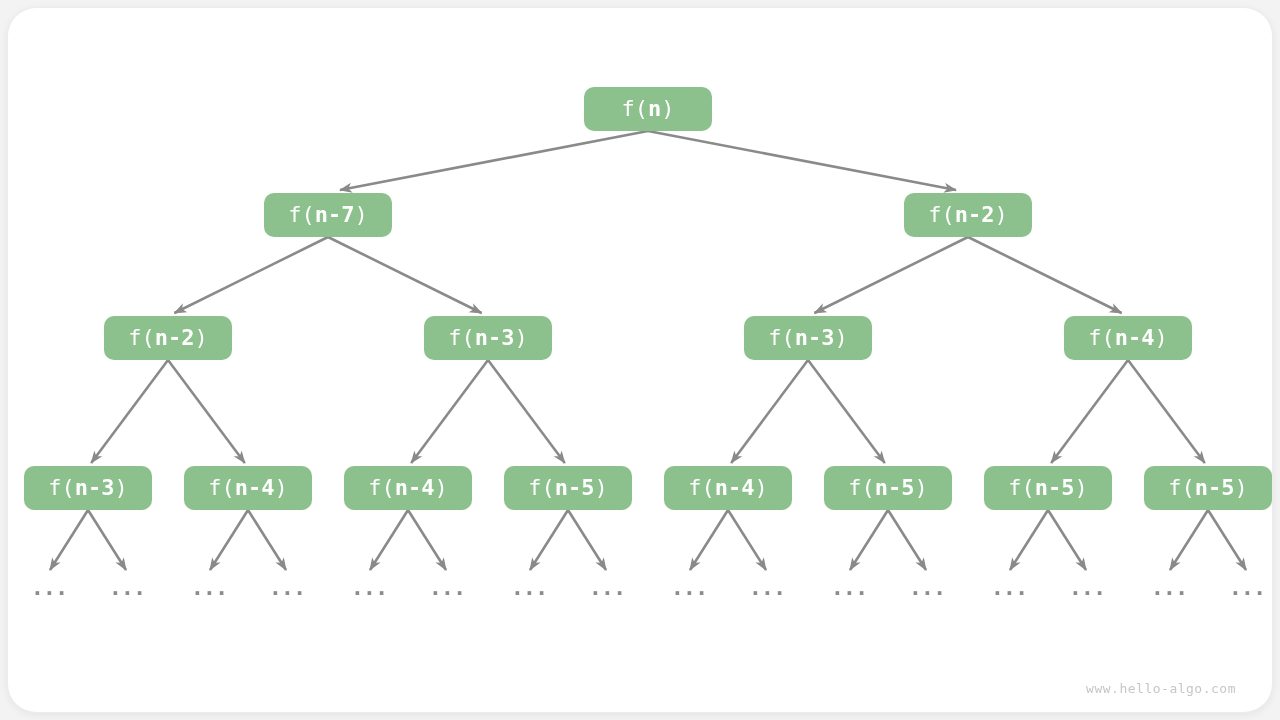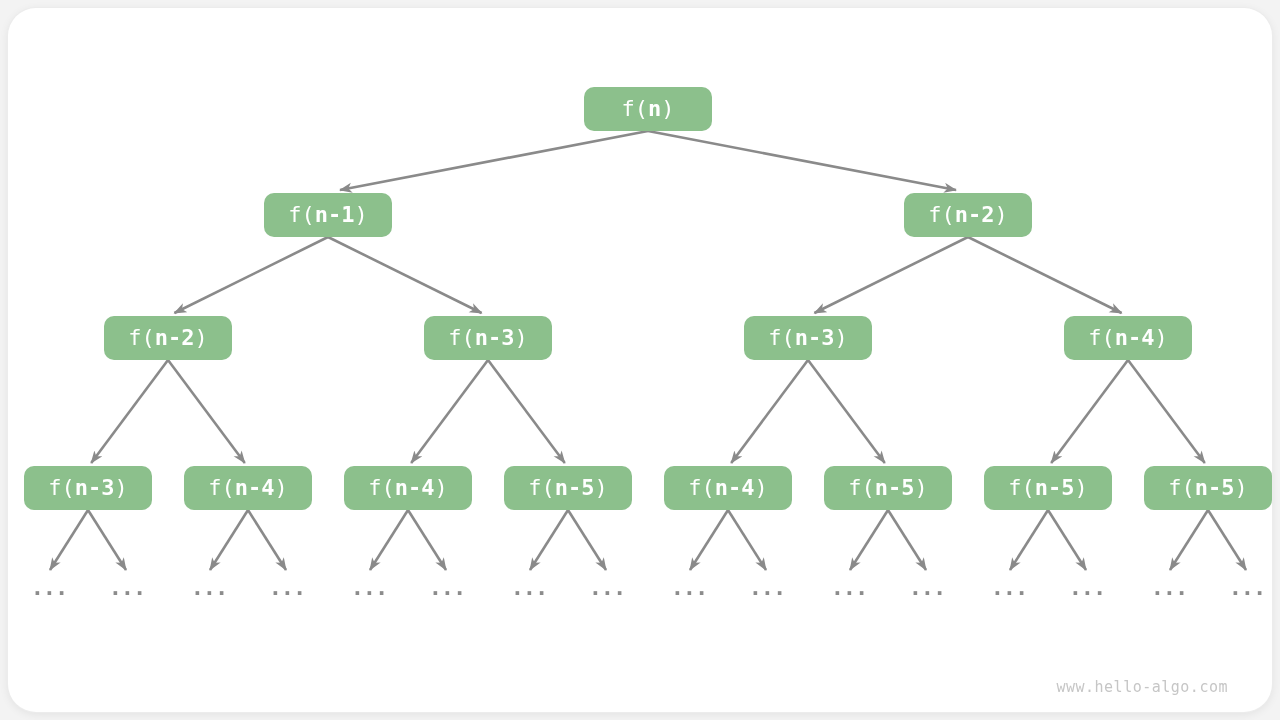--- a/index.html
+++ b/index.html
@@ -27,22 +27,22 @@
     display:flex;align-items:center;justify-content:center;
     white-space:nowrap;
   }
   .node b{font-weight:bold;}
   .ellipsis{
     position:absolute;transform:translateX(-50%);
     color:var(--ellipsis);font-weight:bold;font-size:22px;letter-spacing:-1px;
     line-height:22px;
   }
   .watermark{
-    position:absolute;right:44px;bottom:16px;
-    font-size:15px;letter-spacing:0.5px;color:var(--watermark);
+    position:absolute;right:36px;bottom:16px;
+    font-size:13px;letter-spacing:0.5px;color:var(--watermark);
   }
 </style>
 </head>
 <body>
 
 <div class="page">
   <div class="card">
     <svg id="edge-layer" width="1280" height="720" viewBox="0 0 1280 720">
       <defs>
         <marker id="arrowhead" markerUnits="userSpaceOnUse" markerWidth="16" markerHeight="12" refX="12" refY="5" orient="auto">
@@ -81,21 +81,21 @@
         <line x1="1200" y1="502" x2="1238" y2="562" marker-end="url(#arrowhead)"></line>
       </svg>
     <div id="node-layer">
         <div class="node" style="left: 640px; top: 101px;">
           <span>f(</span>
           <b>n</b>
           <span>)</span>
         </div>
         <div class="node" style="left: 320px; top: 207px;">
           <span>f(</span>
-          <b>n-1</b>
+          <b>n-7</b>
           <span>)</span>
         </div>
         <div class="node" style="left: 960px; top: 207px;">
           <span>f(</span>
           <b>n-2</b>
           <span>)</span>
         </div>
         <div class="node" style="left: 160px; top: 330px;">
           <span>f(</span>
           <b>n-2</b>

